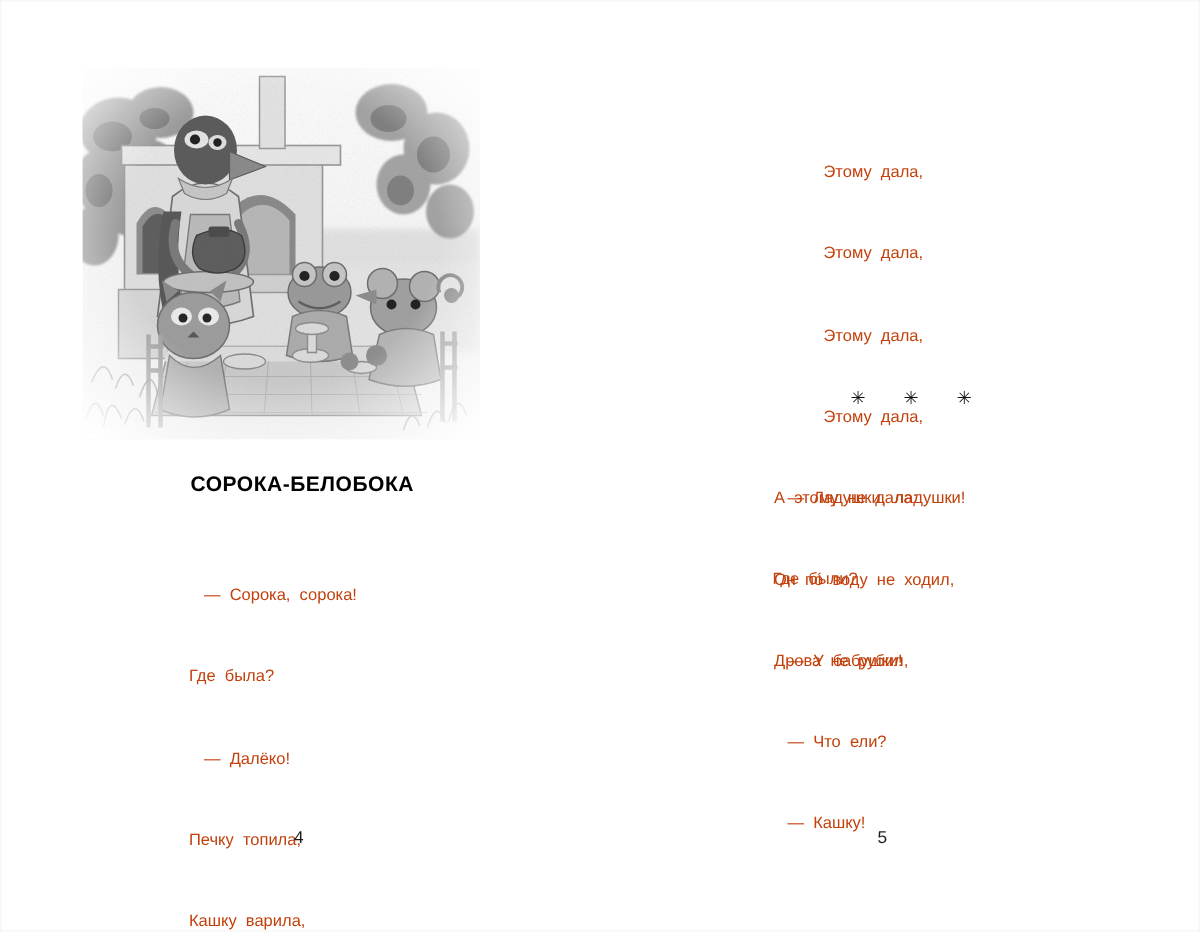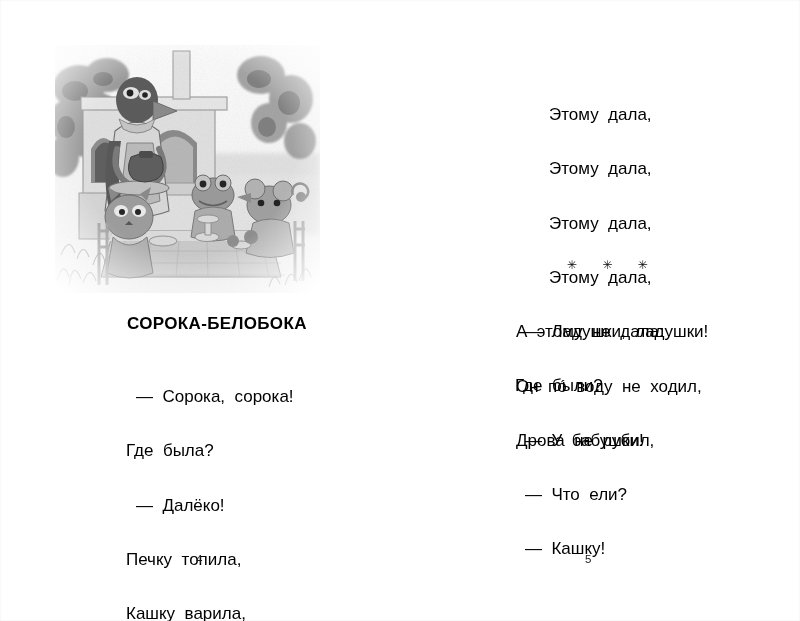--- a/index.html
+++ b/index.html
@@ -45,31 +45,31 @@
     top: 45px;
     width: 265px;
     height: 248px;
     overflow: hidden;
   }
   #illustration svg { display: block; width: 100%; height: 100%; }
 
   
   .poem-title {
     position: absolute;
-    font-size: 17px;
+    font-size: 14px;
     font-weight: bold;
     letter-spacing: 0.35px;
     color: #000;
     white-space: nowrap;
   }
   .verse {
     position: absolute;
-    font-size: 17px;
+    font-size: 11px;
     line-height: 18.1px;
-    color: #000000;
+    color: #c2410c;
     white-space: pre;
   }
   .verse .ln { display: block; white-space: pre; }
   .verse .ln.ind { padding-left: 10px; }
   .verse .ln.ind2 { padding-left: 33px; }
 
   .stars {
     position: absolute;
     font-size: 12px;
     letter-spacing: 11px;

